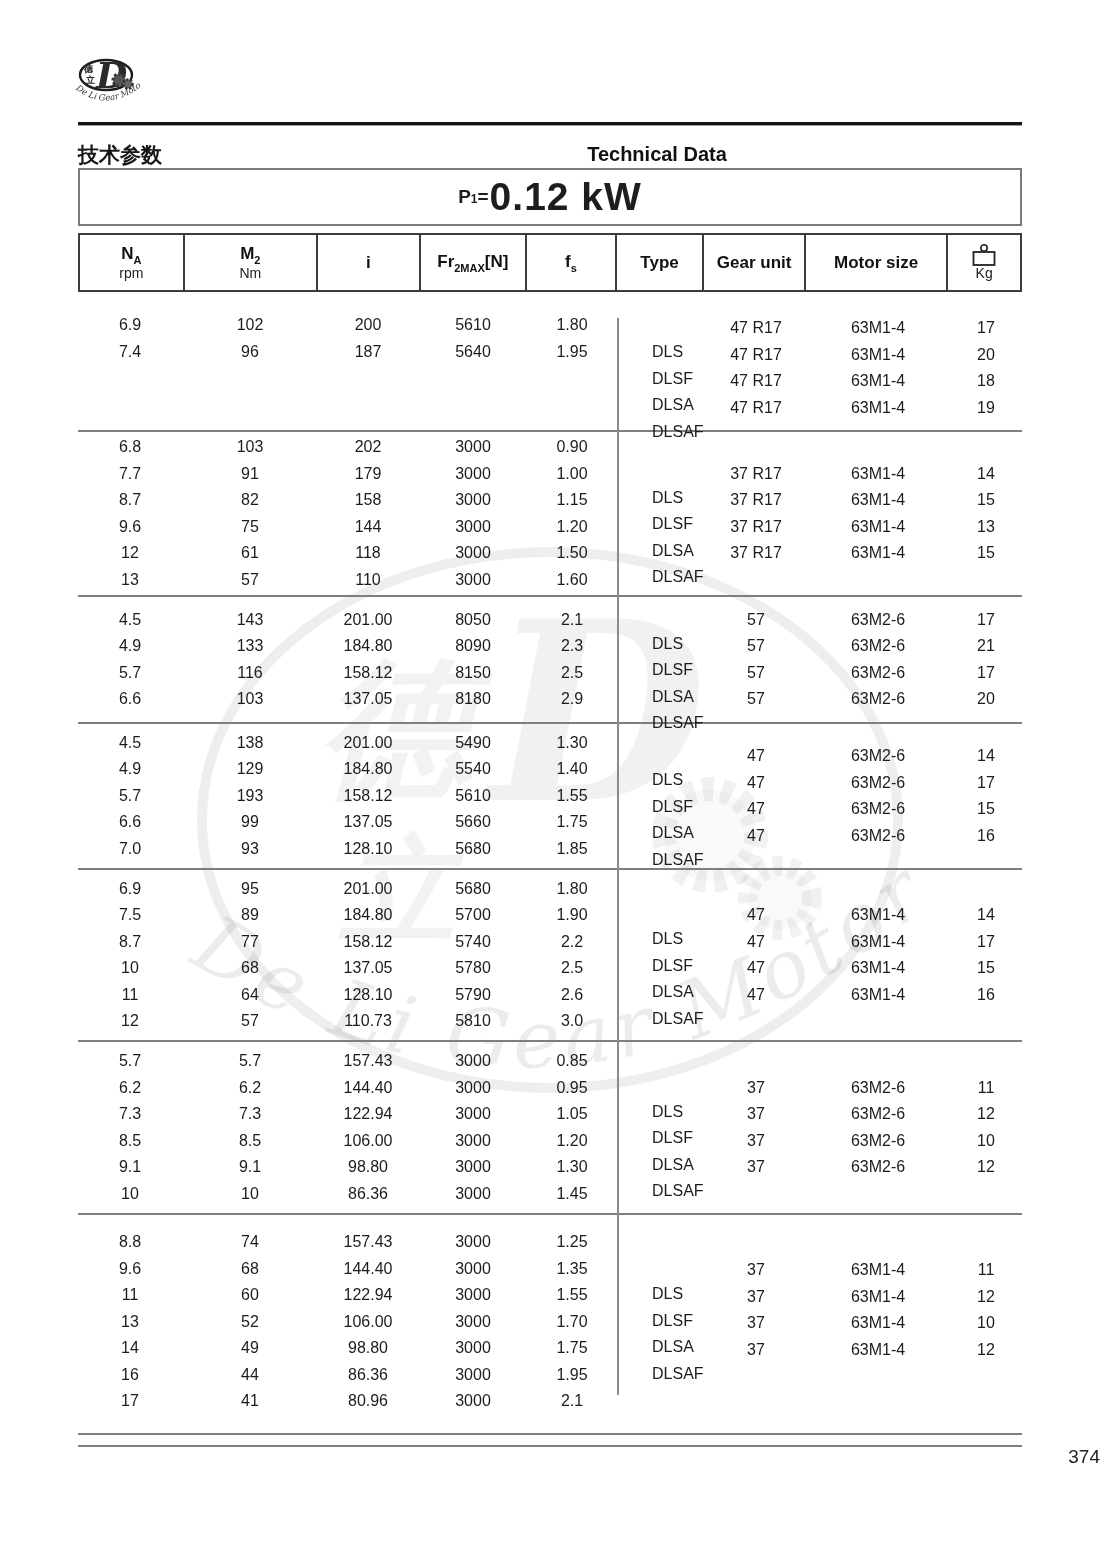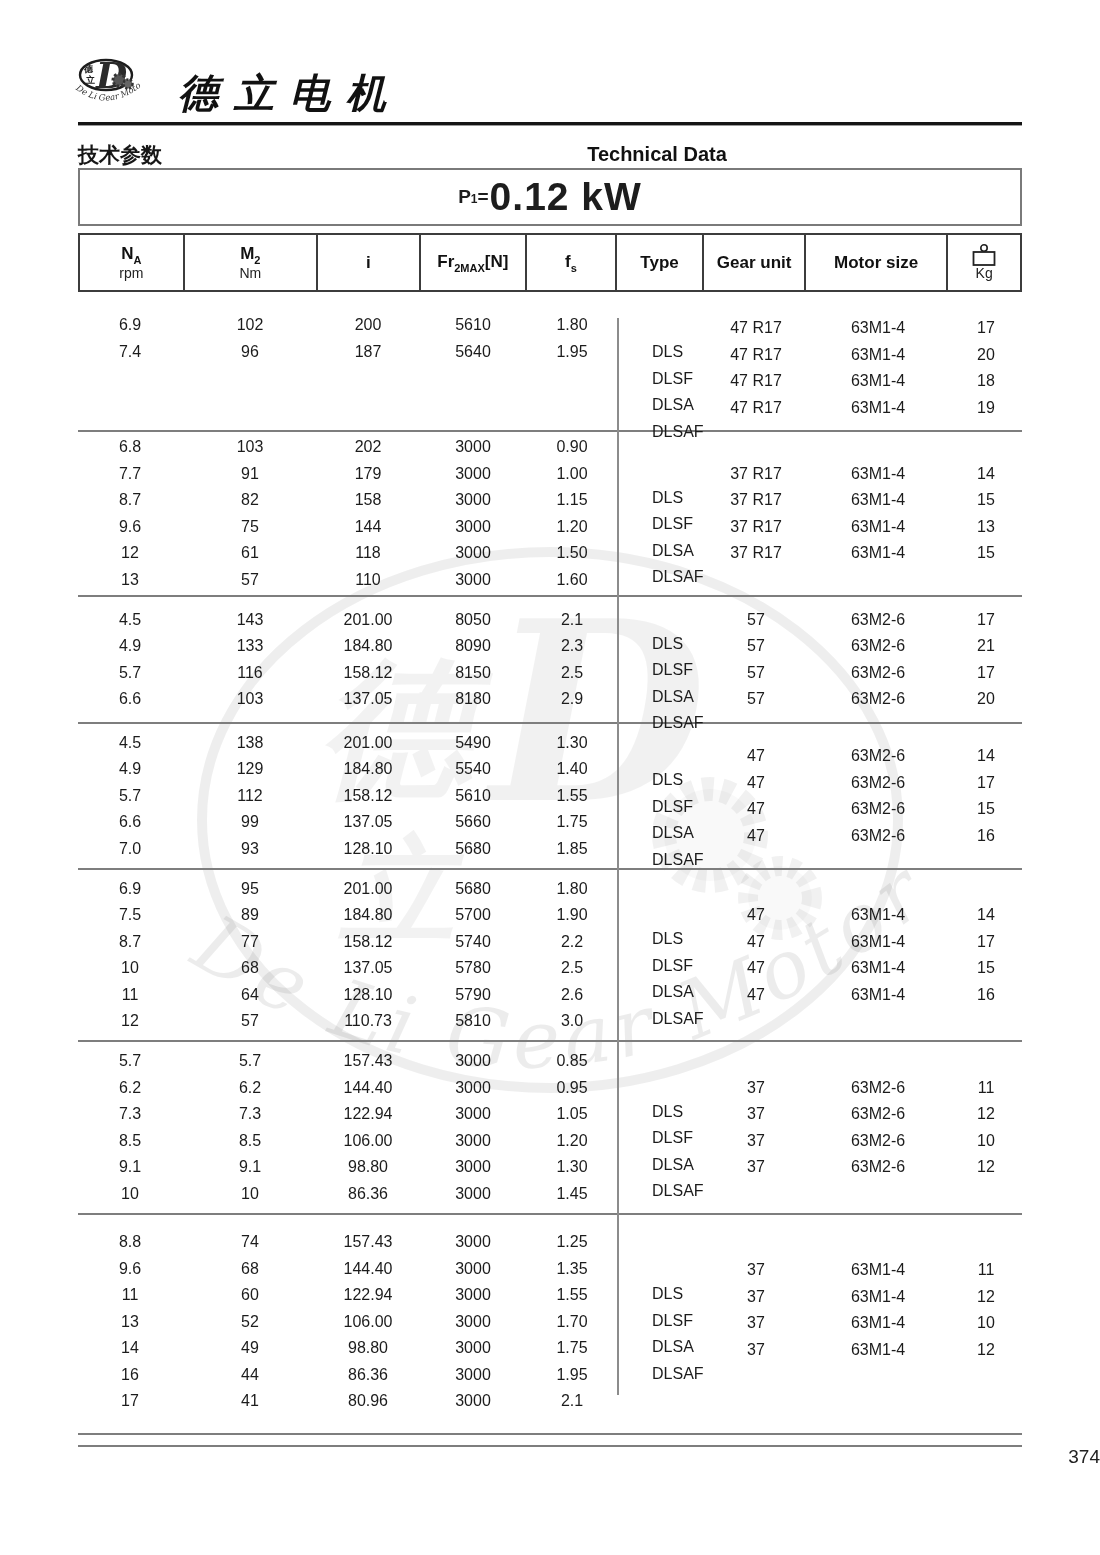--- a/index.html
+++ b/index.html
@@ -80,21 +80,20 @@
     <text x="16" y="31" font-size="9" fill="#222" font-weight="bold">立</text>
     <text x="26" y="36" font-family="DejaVu Serif, serif" font-style="italic" font-weight="bold" font-size="36" fill="#2a2a2a">D</text>
     <circle cx="49" cy="28" r="6" fill="#555" stroke="#333" stroke-width="3" stroke-dasharray="2.5 2"></circle>
     <circle cx="58" cy="32" r="4.5" fill="#666" stroke="#333" stroke-width="2.5" stroke-dasharray="2 1.8"></circle>
     <path id="logoArc" d="M 4,36 Q 36,62 72,34" fill="none"></path>
     <text font-family="DejaVu Serif, serif" font-style="italic" font-size="8.5" fill="#333">
       <textPath href="#logoArc" startOffset="2">De Li Gear Motor</textPath>
     </text>
   </svg>
 
-  <div class="brand-name">德立电机</div>
   <div class="top-rule"></div>
 
   <div class="sec-zh">技术参数</div>
   <div class="sec-en">Technical Data</div>
 
   <div class="power-box">
     <span class="pfx">P</span>
       <sub>1</sub>
       <span class="pfx">=</span>
       <span class="pval">0.12 kW</span>
@@ -322,21 +321,21 @@
           </div>
           <div class="row">
             <span class="lv c1">4.9</span>
             <span class="lv c2">129</span>
             <span class="lv c3">184.80</span>
             <span class="lv c4">5540</span>
             <span class="lv c5">1.40</span>
           </div>
           <div class="row">
             <span class="lv c1">5.7</span>
-            <span class="lv c2">112</span>
+            <span class="lv c2">193</span>
             <span class="lv c3">158.12</span>
             <span class="lv c4">5610</span>
             <span class="lv c5">1.55</span>
           </div>
           <div class="row">
             <span class="lv c1">6.6</span>
             <span class="lv c2">99</span>
             <span class="lv c3">137.05</span>
             <span class="lv c4">5660</span>
             <span class="lv c5">1.75</span>

